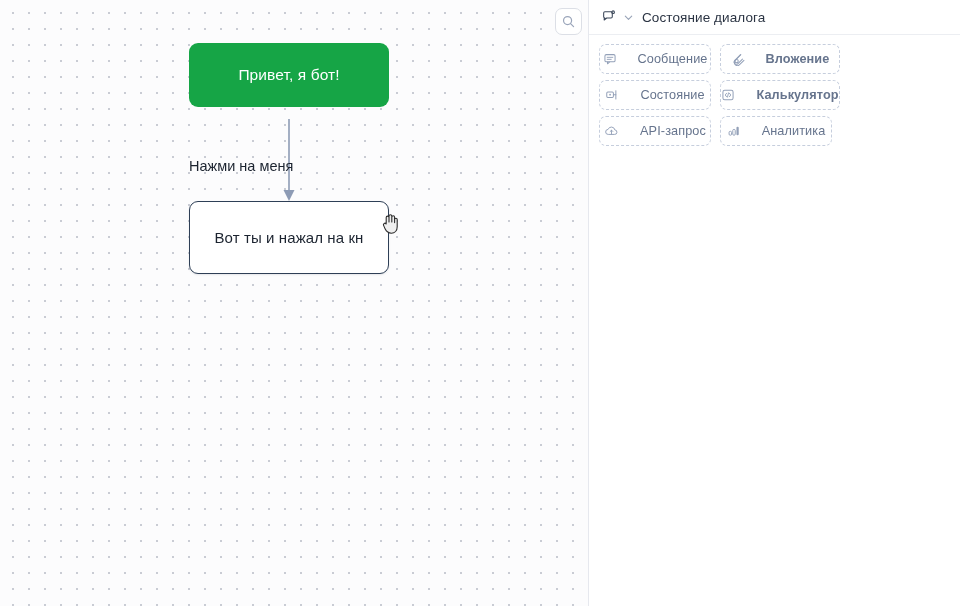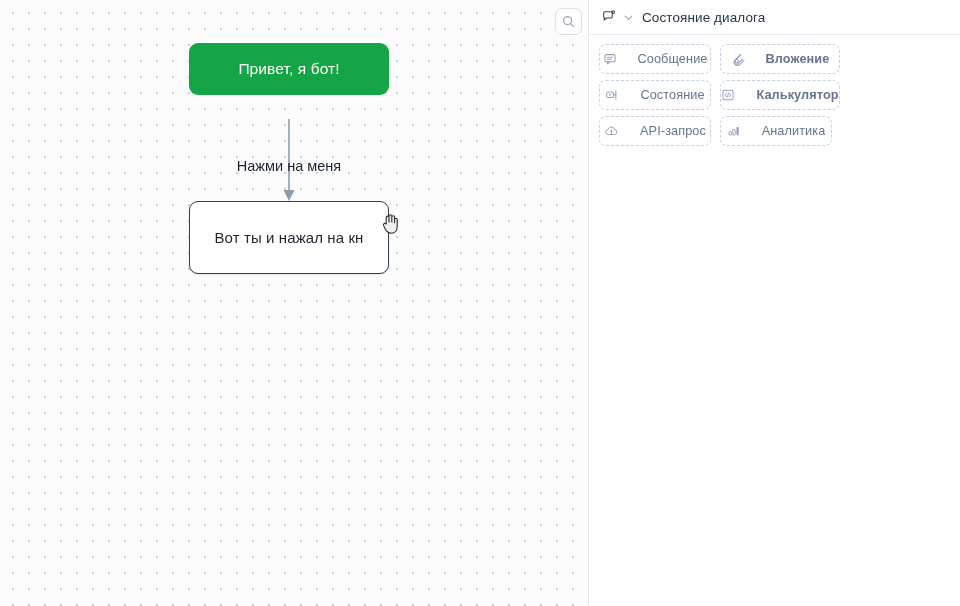--- a/index.html
+++ b/index.html
@@ -58,21 +58,21 @@
     box-sizing: border-box;
     display: flex;
     align-items: center;
     justify-content: center;
     text-align: center;
   }
   .node-start {
     left: 189px;
     top: 43px;
     width: 200px;
-    height: 52px;
+    height: 64px;
     background: #16a546;
     border-radius: 9px;
     color: #ffffff;
     font-size: 15.5px;
     letter-spacing: 0.1px;
   }
   .node-reply {
     left: 189px;
     top: 201px;
     width: 200px;
@@ -93,21 +93,21 @@
     top: 0;
     width: 588px;
     height: 606px;
     pointer-events: none;
   }
   .edge-label {
     position: absolute;
     left: 189px;
     top: 158px;
     width: 200px;
-    text-align: center;
+    text-align: left;
     font-size: 14.5px;
     color: #1c2430;
     background: transparent;
   }
 
   
   .cursor-hand {
     position: absolute;
     left: 381px;
     top: 212px;

